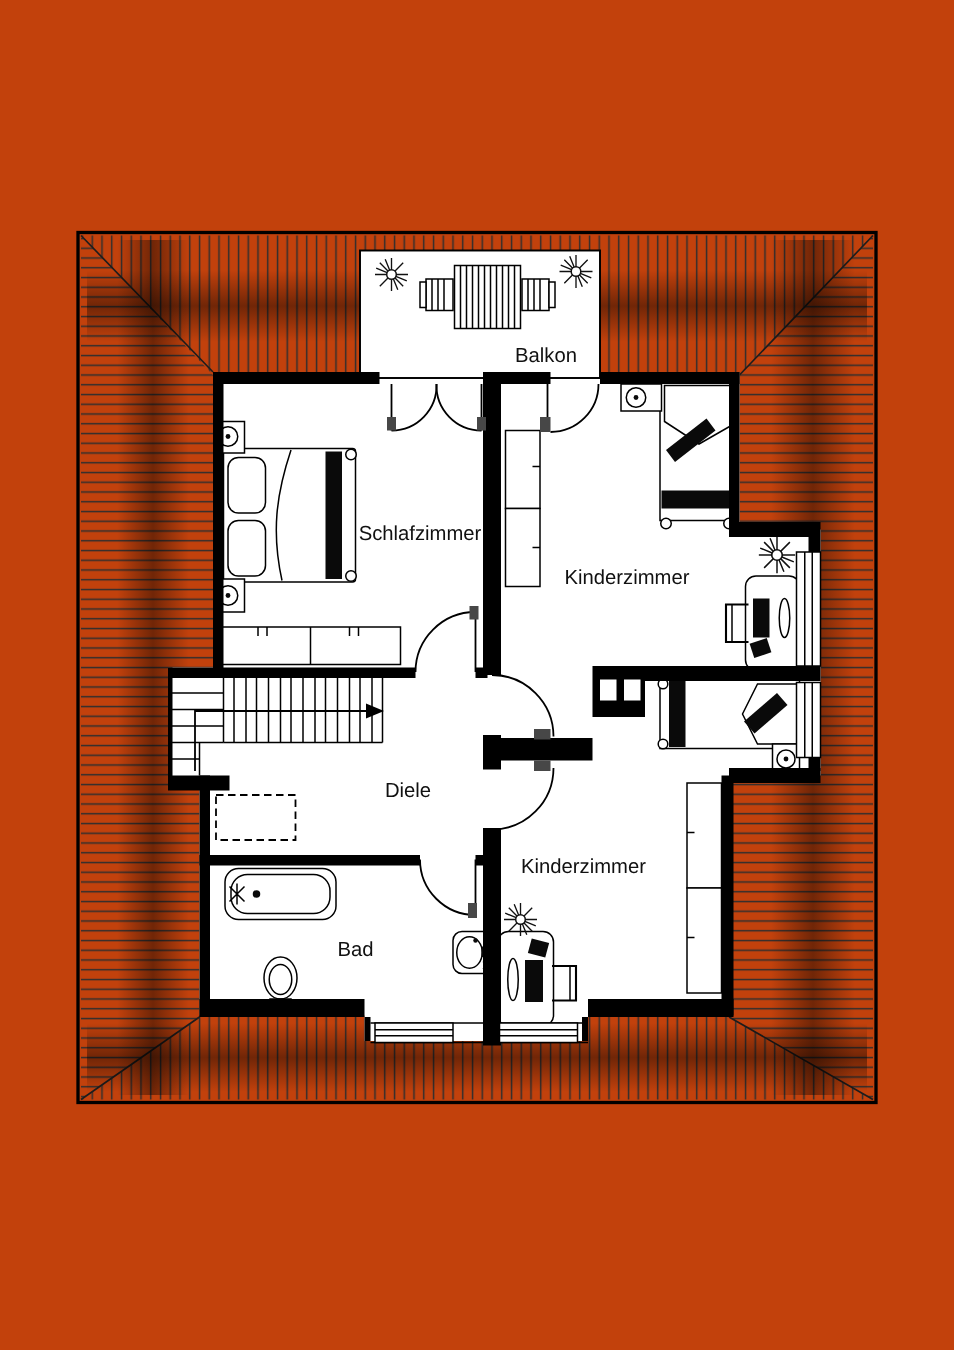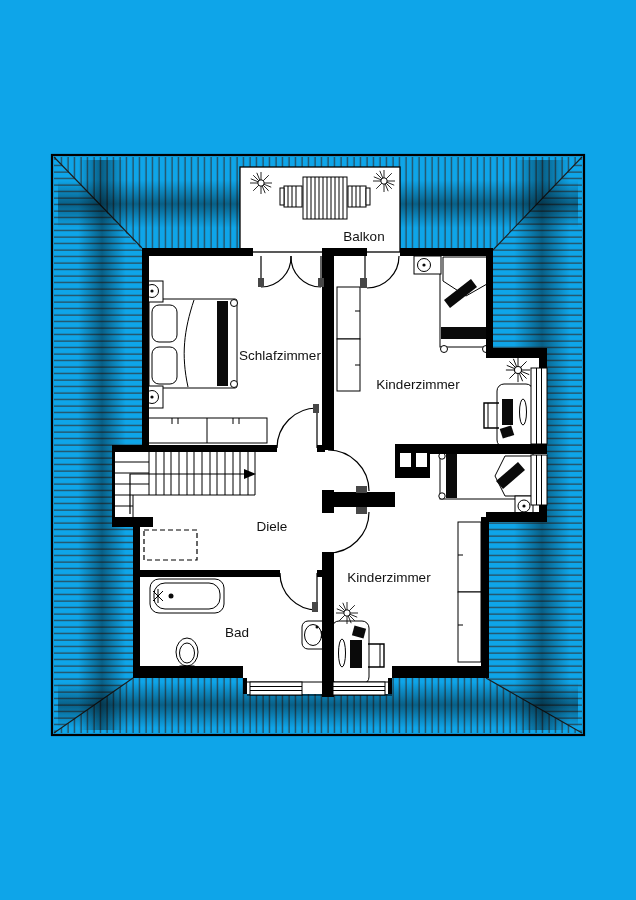--- a/index.html
+++ b/index.html
@@ -1,16 +1,16 @@
 <!DOCTYPE html>
 <html><head>
 <meta charset="utf-8">
 <style>
   html,body{margin:0;padding:0;background:#fff;}
-  #page{position:relative;width:636px;height:900px;background:#0ea5e9;overflow:hidden;}
+  #page{position:relative;width:636px;height:900px;background:#c2410c;overflow:hidden;}
   svg{display:block;}
   text{font-family:"Liberation Sans", sans-serif;font-size:13.5px;fill:#111;}
   .thin{stroke:#000;stroke-width:1;fill:none;}
   .wall{fill:#000;stroke:none;}
   .furn{stroke:#000;stroke-width:1;fill:#fff;}
   .dark{fill:#0a0a0a;stroke:none;}
   .jamb{fill:#474747;stroke:none;}
 </style>
 </head>
 <body>

